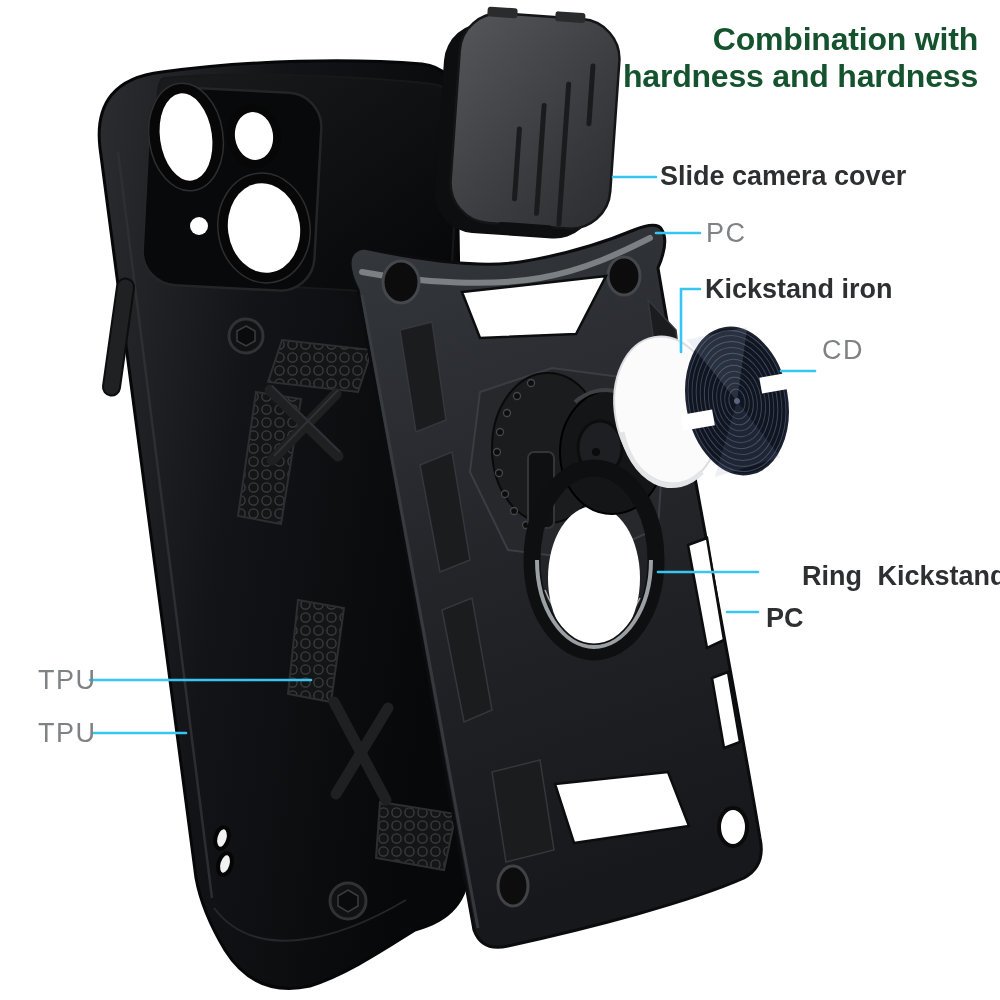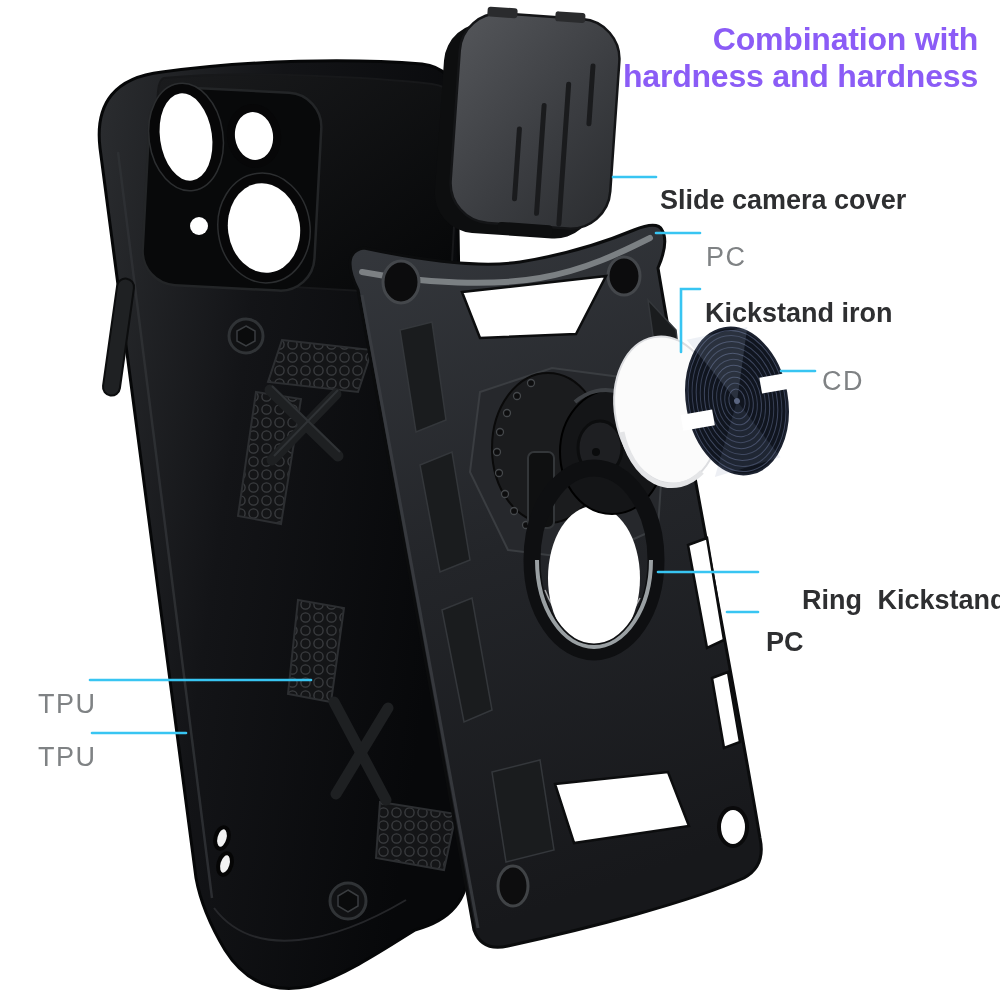--- a/index.html
+++ b/index.html
@@ -3,24 +3,24 @@
 <meta charset="utf-8">
 <style>
   html,body{margin:0;padding:0;background:#ffffff;}
   .stage{
     position:relative;width:1000px;height:1000px;background:#ffffff;
     overflow:hidden;font-family:"Liberation Sans", sans-serif;
   }
   .stage svg{position:absolute;left:0;top:0;}
   .title{
     position:absolute;top:21px;right:22px;text-align:right;
-    font-size:32px;font-weight:700;color:#8b5cf6;line-height:37px;
+    font-size:32px;font-weight:700;color:#14532d;line-height:37px;
     letter-spacing:-0.2px;
   }
-  .label{position:absolute;font-size:27px;line-height:34px;white-space:nowrap;margin-top:24px;}
+  .label{position:absolute;font-size:27px;line-height:34px;white-space:nowrap;}
   .label.dark{color:#2e2f31;font-weight:600;}
   .label.gray{color:#7f8284;font-weight:400;letter-spacing:1.5px;}
   .label.ring{word-spacing:8px;}
 </style>
 </head>
 <body>
 
 <div class="stage">
 
   <svg width="1000" height="1000" viewBox="0 0 1000 1000">
@@ -227,21 +227,21 @@
     <div>Combination with</div>
     <div>hardness and hardness</div>
   </div>
 
   <div class="label dark" style="left:660px;top:159px;">Slide camera cover</div>
 
   <div class="label gray" style="left:706px;top:216px;">PC</div>
 
   <div class="label dark" style="left:705px;top:272px;">Kickstand iron</div>
 
-  <div class="label gray" style="left:822px;top:340px;">CD</div>
+  <div class="label gray" style="left:822px;top:333px;">CD</div>
 
   <div class="label dark ring" style="left:802px;top:559px;">Ring Kickstand</div>
 
   <div class="label dark" style="left:766px;top:601px;">PC</div>
 
   <div class="label gray" style="left:38px;top:663px;">TPU</div>
 
   <div class="label gray" style="left:38px;top:716px;">TPU</div>
 </div>
 

